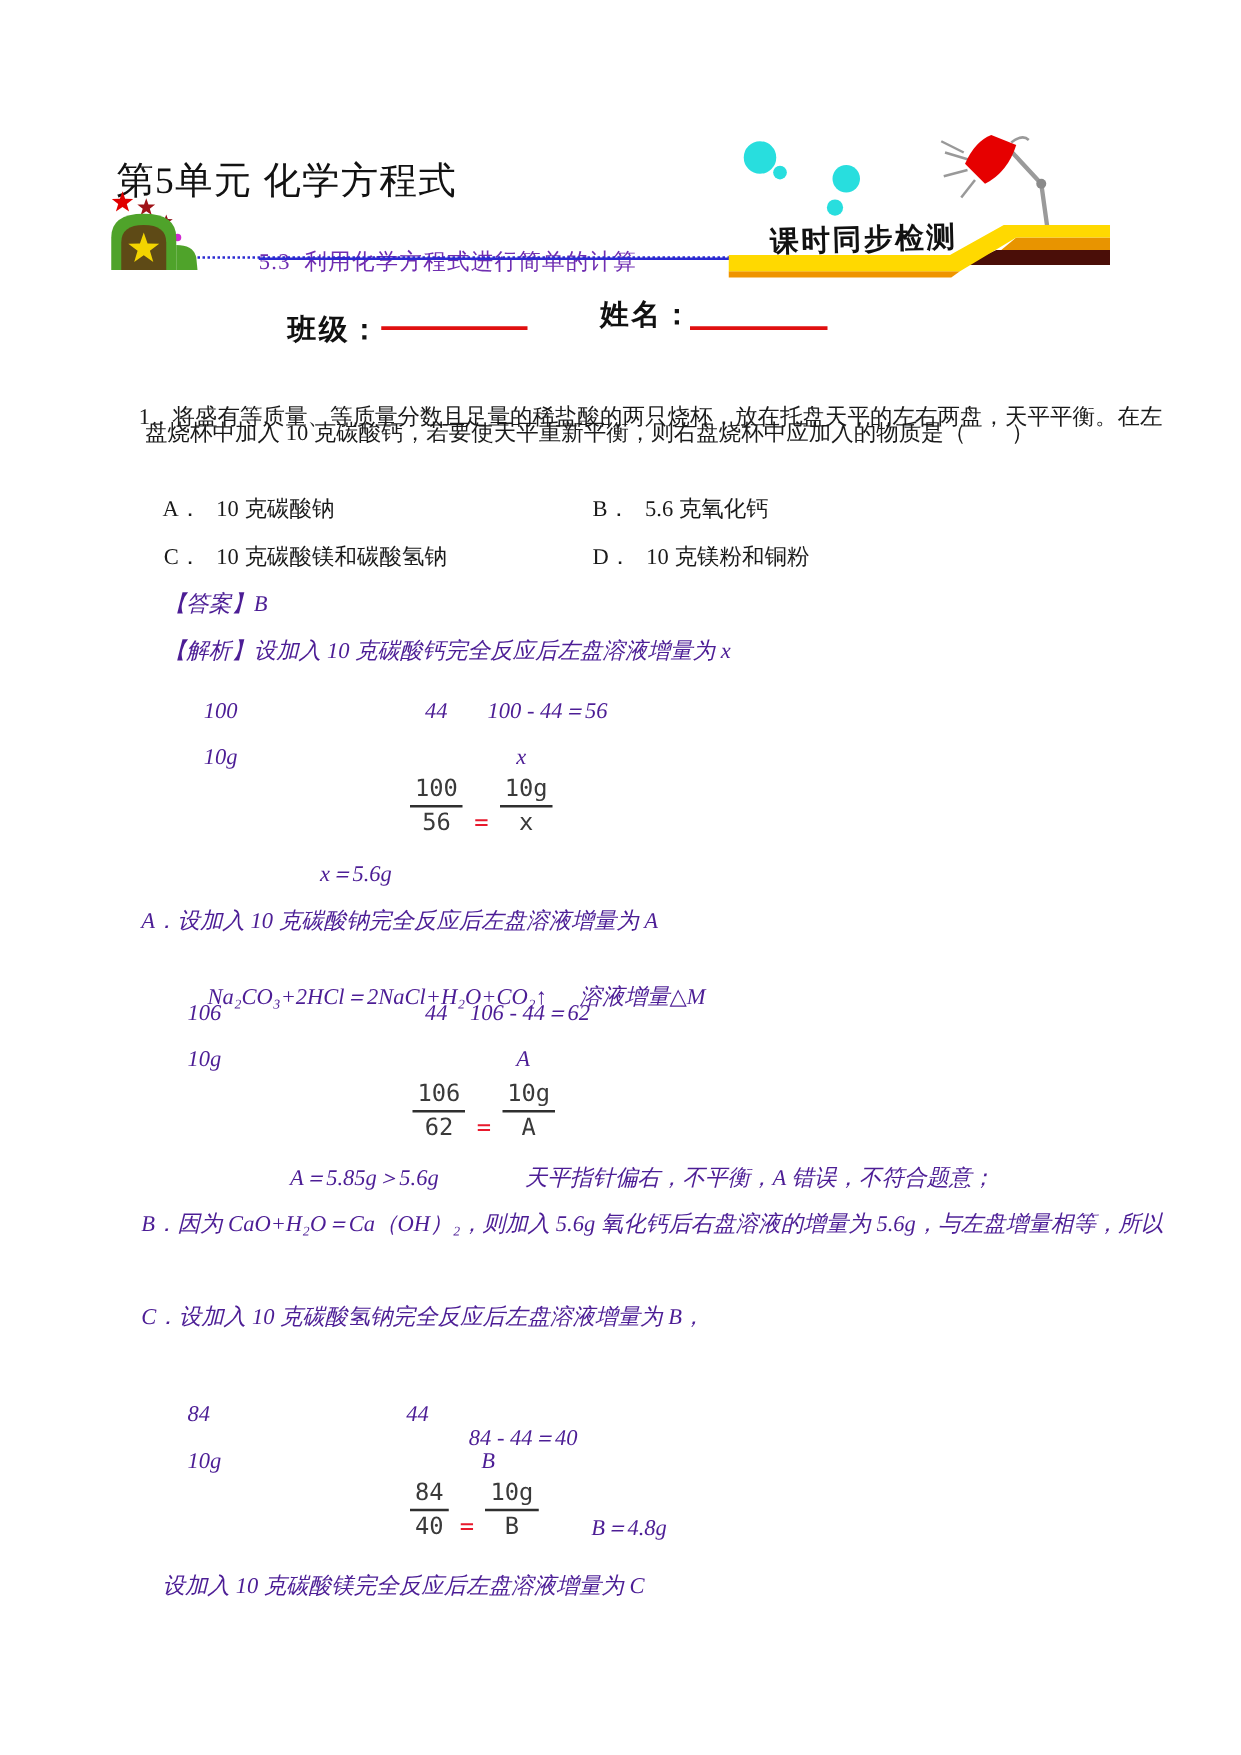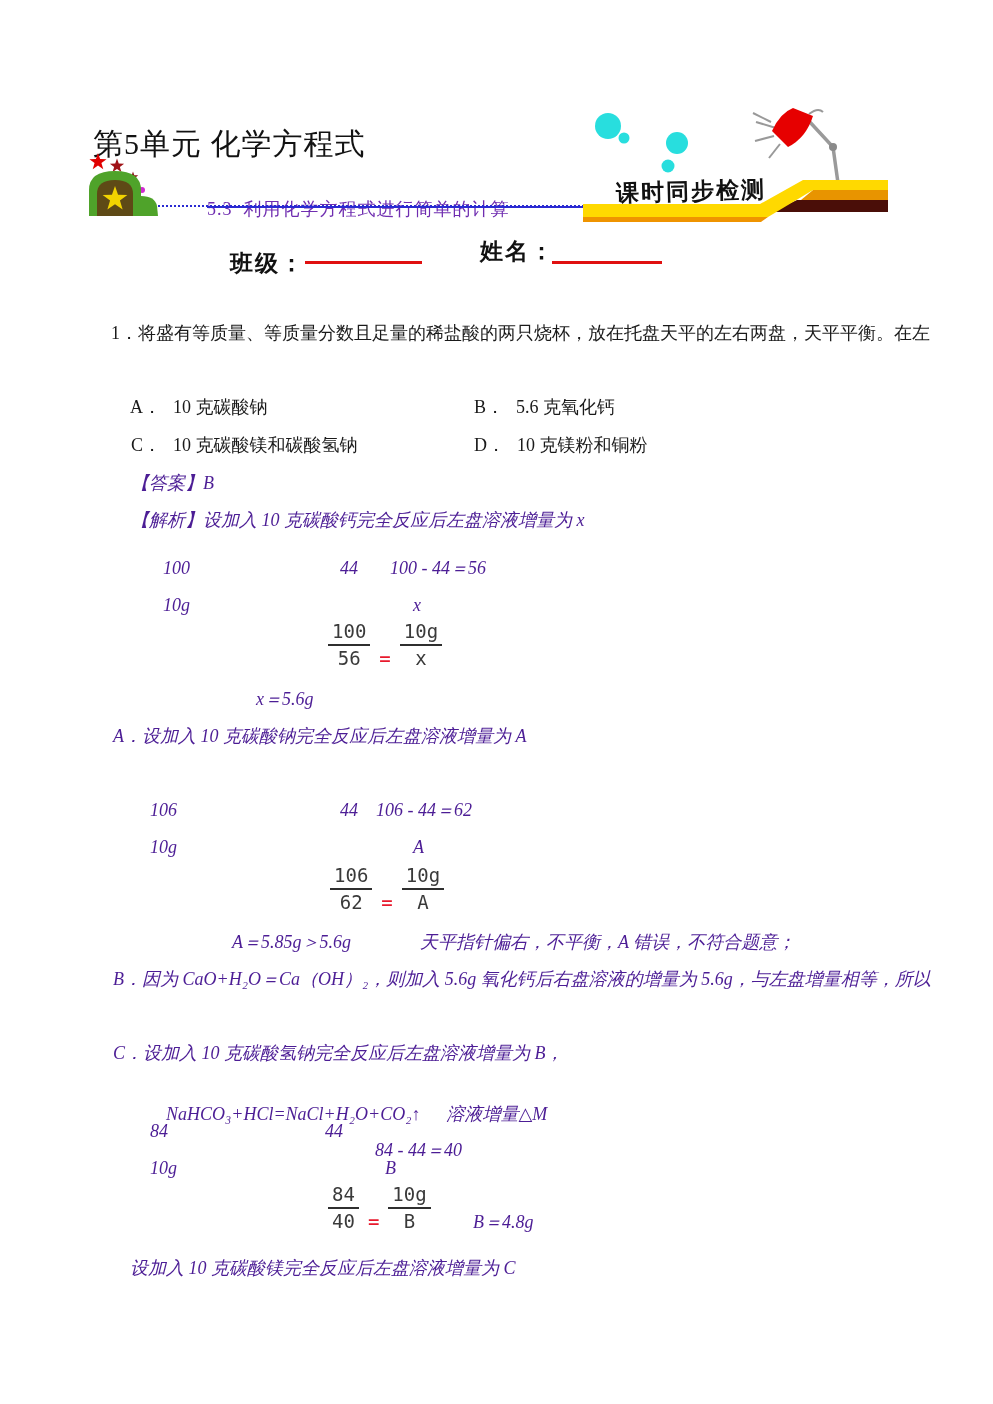--- a/index.html
+++ b/index.html
@@ -86,20 +86,21 @@
   <div class="abs badge-label" style="left:616px;top:176px;">课时同步检测</div>
 
   <div class="abs blank-row-label" style="left:230px;top:236px;margin-top:12px;">班级：</div>
   <div class="abs blank-line" style="left:305px;top:261px;width:117px;"></div>
   <div class="abs blank-row-label" style="left:480px;top:236px;">姓名：</div>
   <div class="abs blank-line" style="left:552px;top:261px;width:110px;"></div>
 
   <div class="abs body-txt" style="left:93px;top:297px;">
     <span>1．</span><span>将盛有等质量、等质量分数且足量的稀盐酸的两只烧杯，放在托盘天平的左右两盘，天平平衡。在左</span>
   </div>
+  <div class="abs body-txt" style="left:116px;top:334px;">盘烧杯中加入 10 克碳酸钙，若要使天平重新平衡，则右盘烧杯中应加入的物质是（　　）</div>
 
   <div class="abs body-txt" style="left:113px;top:371px;">
     <span class="opt-key">A．</span><span>10 克碳酸钠</span>
   </div>
   <div class="abs body-txt" style="left:456px;top:371px;">
     <span class="opt-key">B．</span><span>5.6 克氧化钙</span>
   </div>
   <div class="abs body-txt" style="left:113px;top:409px;">
     <span class="opt-key">C．</span><span>10 克碳酸镁和碳酸氢钠</span>
   </div>
@@ -127,20 +128,23 @@
     </span>
     <span class="feq">=</span>
     <span class="frac">
       <span class="fnum">10g</span>
       <span class="fden">x</span>
     </span>
   </div>
   <div class="abs body-txt red" style="left:256px;top:687px;">x＝5.6g</div>
 
   <div class="abs body-txt red" style="left:113px;top:724px;">A．设加入 10 克碳酸钠完全反应后左盘溶液增量为 A</div>
+  <div class="abs body-txt red" style="left:148px;top:761px;">
+    <span>Na₂CO₃+2HCl＝2NaCl+H₂O+CO₂↑</span><span class="eq-note">溶液增量△M</span>
+  </div>
   <div class="abs body-txt red" style="left:150px;top:798px;">106</div>
   <div class="abs body-txt red" style="left:340px;top:798px;">44</div>
   <div class="abs body-txt red" style="left:376px;top:798px;">106 - 44＝62</div>
   <div class="abs body-txt red" style="left:150px;top:835px;">10g</div>
   <div class="abs body-txt red" style="left:413px;top:835px;">A</div>
 
   <div class="frac-group" style="left:330px;top:864px;">
     <span class="frac">
       <span class="fnum">106</span>
       <span class="fden">62</span>
@@ -150,23 +154,20 @@
       <span class="fnum">10g</span>
       <span class="fden">A</span>
     </span>
   </div>
   <div class="abs body-txt red" style="left:232px;top:930px;">A＝5.85g＞5.6g</div>
   <div class="abs body-txt red" style="left:420px;top:930px;">天平指针偏右，不平衡，A 错误，不符合题意；</div>
 
   <div class="abs body-txt red" style="left:113px;top:967px;">B．因为 CaO+H₂O＝Ca（OH）₂，则加入 5.6g 氧化钙后右盘溶液的增量为 5.6g，与左盘增量相等，所以</div>
 
   <div class="abs body-txt red" style="left:113px;top:1041px;">C．设加入 10 克碳酸氢钠完全反应后左盘溶液增量为 B，</div>
-  <div class="abs body-txt red" style="left:148px;top:1078px;">
-    <span>NaHCO₃+HCl=NaCl+H₂O+CO₂↑</span><span class="eq-note">溶液增量△M</span>
-  </div>
   <div class="abs body-txt red" style="left:150px;top:1119px;">84</div>
   <div class="abs body-txt red" style="left:325px;top:1119px;">44</div>
   <div class="abs body-txt red" style="left:375px;top:1119px;margin-top:19px;">84 - 44＝40</div>
   <div class="abs body-txt red" style="left:150px;top:1156px;">10g</div>
   <div class="abs body-txt red" style="left:385px;top:1156px;">B</div>
 
   <div class="frac-group" style="left:328px;top:1183px;">
     <span class="frac">
       <span class="fnum">84</span>
       <span class="fden">40</span>

